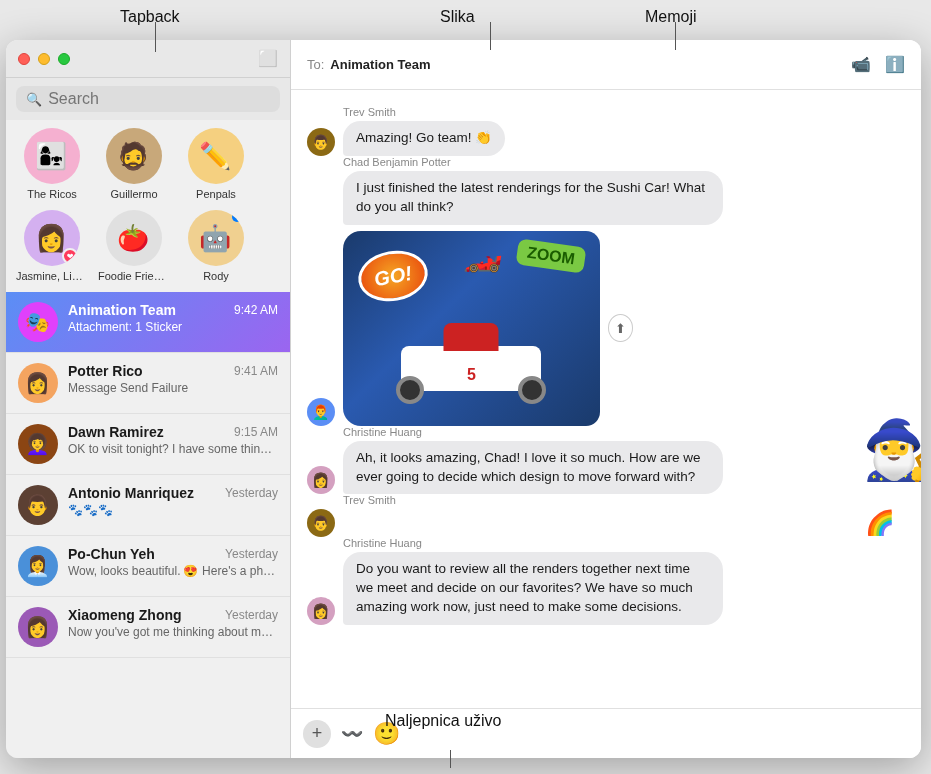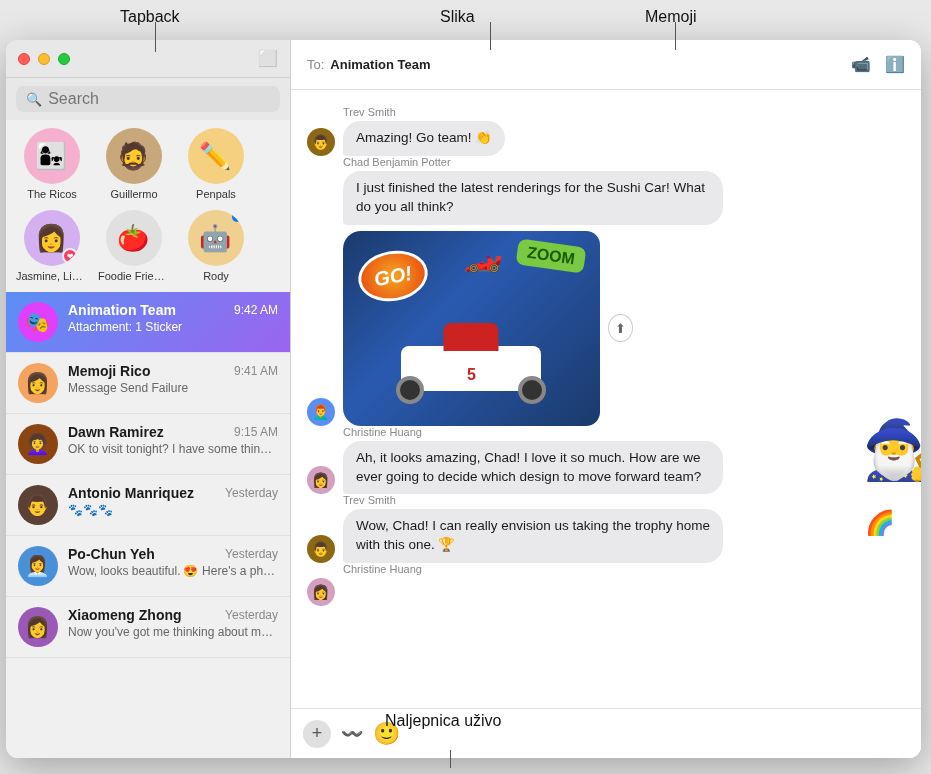--- a/index.html
+++ b/index.html
@@ -609,21 +609,21 @@
             <span class="conv-time">9:42 AM</span>
           </div>
           <div class="conv-preview">Attachment: 1 Sticker</div>
         </div>
       </div>
 
       <div class="conv-item">
         <div class="conv-avatar" style="background:#f4a460;">👩</div>
         <div class="conv-details">
           <div class="conv-header">
-            <span class="conv-name">Memoji Rico</span>
+            <span class="conv-name">Potter Rico</span>
             <span class="conv-time">9:41 AM</span>
           </div>
           <div class="conv-preview">Message Send Failure</div>
         </div>
       </div>
 
       <div class="conv-item">
         <div class="conv-avatar" style="background:#8b4513;">👩‍🦱</div>
         <div class="conv-details">
           <div class="conv-header">
@@ -718,39 +718,39 @@
               <button class="share-btn">⬆</button>
             </div>
           </div>
         </div>
       </div>
 
       <div style="position:relative;">
         <div class="msg-sender-name">Christine Huang</div>
         <div class="msg-row">
           <div class="msg-avatar" style="background:#d4a0c0;">👩</div>
-          <div class="msg-bubble incoming">Ah, it looks amazing, Chad! I love it so much. How are we ever going to decide which design to move forward team?</div>
+          <div class="msg-bubble incoming">Ah, it looks amazing, Chad! I love it so much. How are we ever going to decide which design to move forward with?</div>
         </div>
 
         <div style="position:absolute;right:-30px;top:-10px;font-size:58px;pointer-events:none;">🧙‍♂️</div>
       </div>
 
       <div style="position:relative;">
         <div class="msg-sender-name">Trev Smith</div>
         <div class="msg-row">
           <div class="msg-avatar" style="background:#8b6914;">👨</div>
-          <div class="msg-bubble incoming">Wow, Chad! I can really envision us taking the trophy home with this one. 🏆</div>
         </div>
         <div style="position:absolute;right:10px;top:15px;font-size:24px;pointer-events:none;">🌈</div>
       </div>
 
       <div>
         <div class="msg-sender-name">Christine Huang</div>
         <div class="msg-row">
           <div class="msg-avatar" style="background:#d4a0c0;">👩</div>
+          <div class="msg-bubble incoming">Do you want to review all the renders together next time we meet and decide on our favorites? We have so much amazing work now, just need to make some decisions.</div>
         </div>
       </div>
 
     </div>
 
     <div class="input-bar">
       <button class="add-btn">+</button>
       <button class="waveform-btn">〰️</button>
       <button class="emoji-btn">🙂</button>
     </div>

